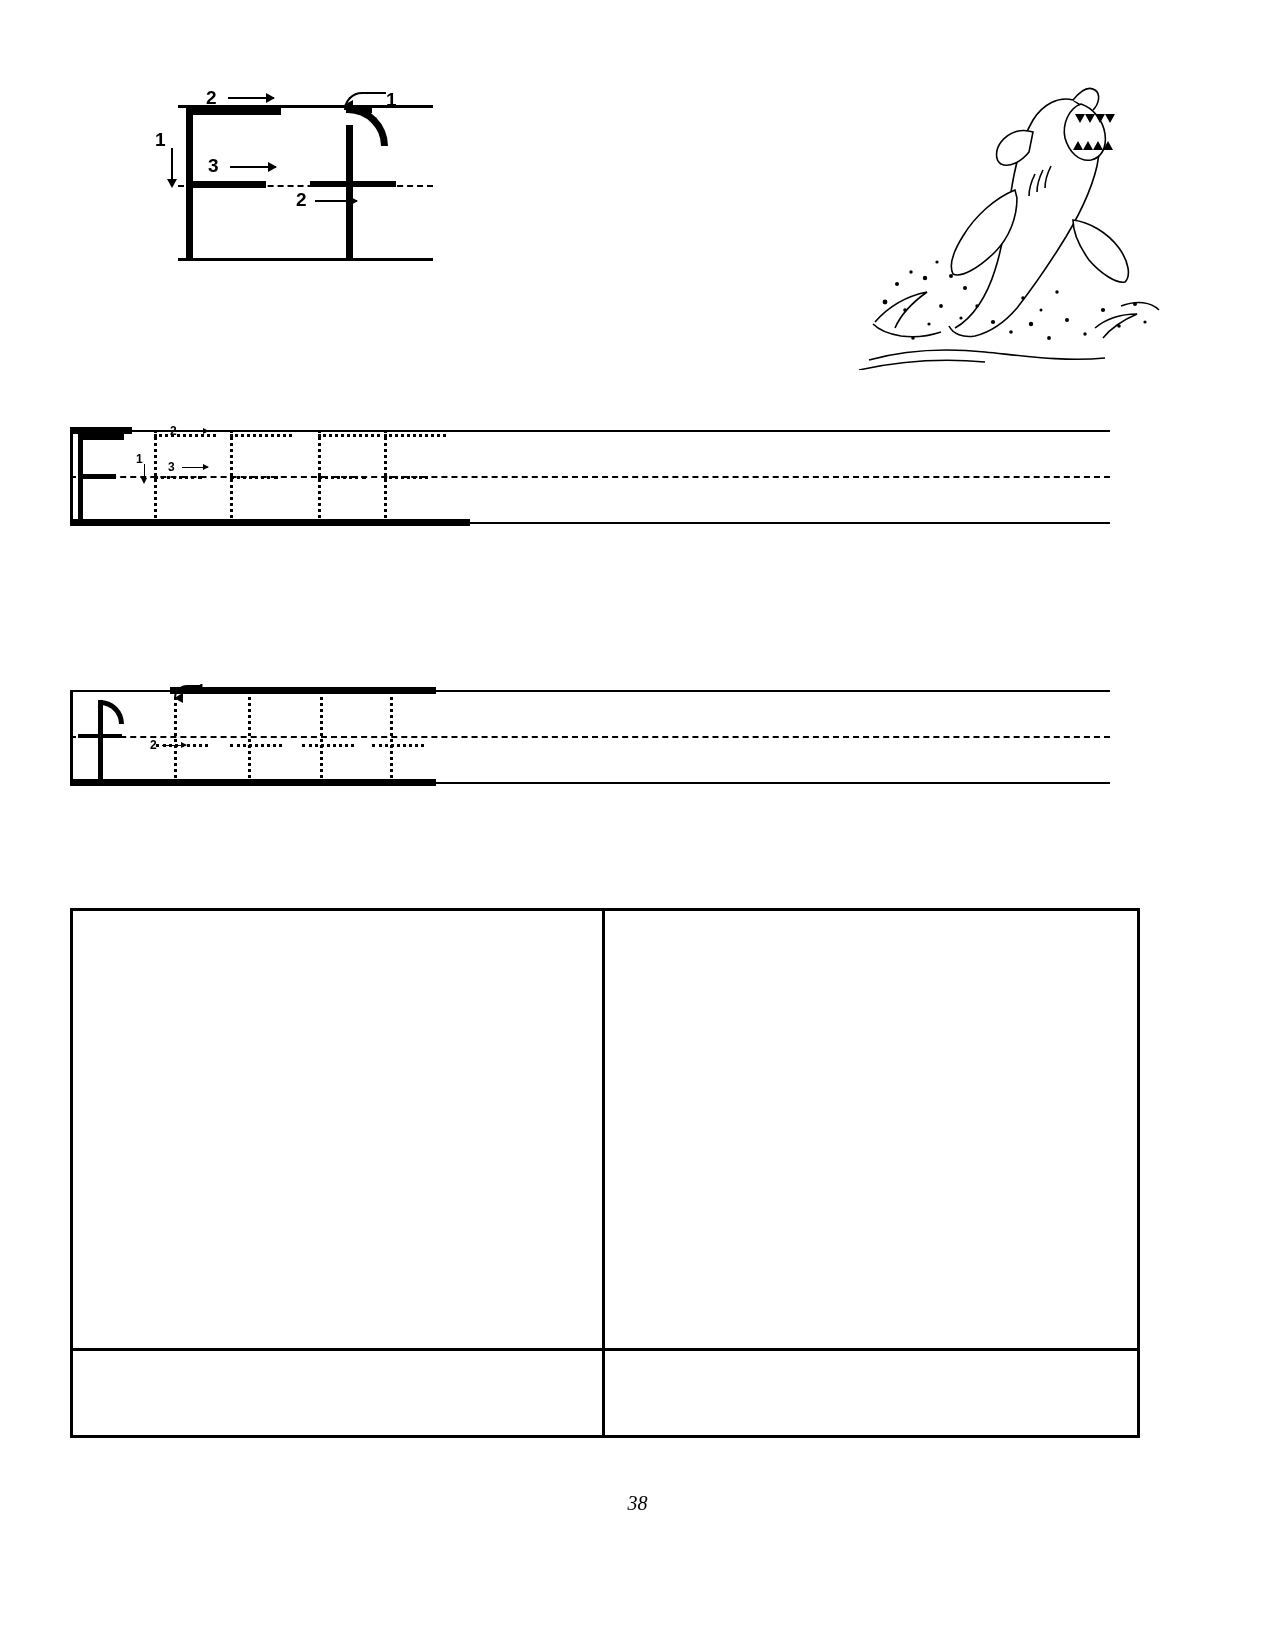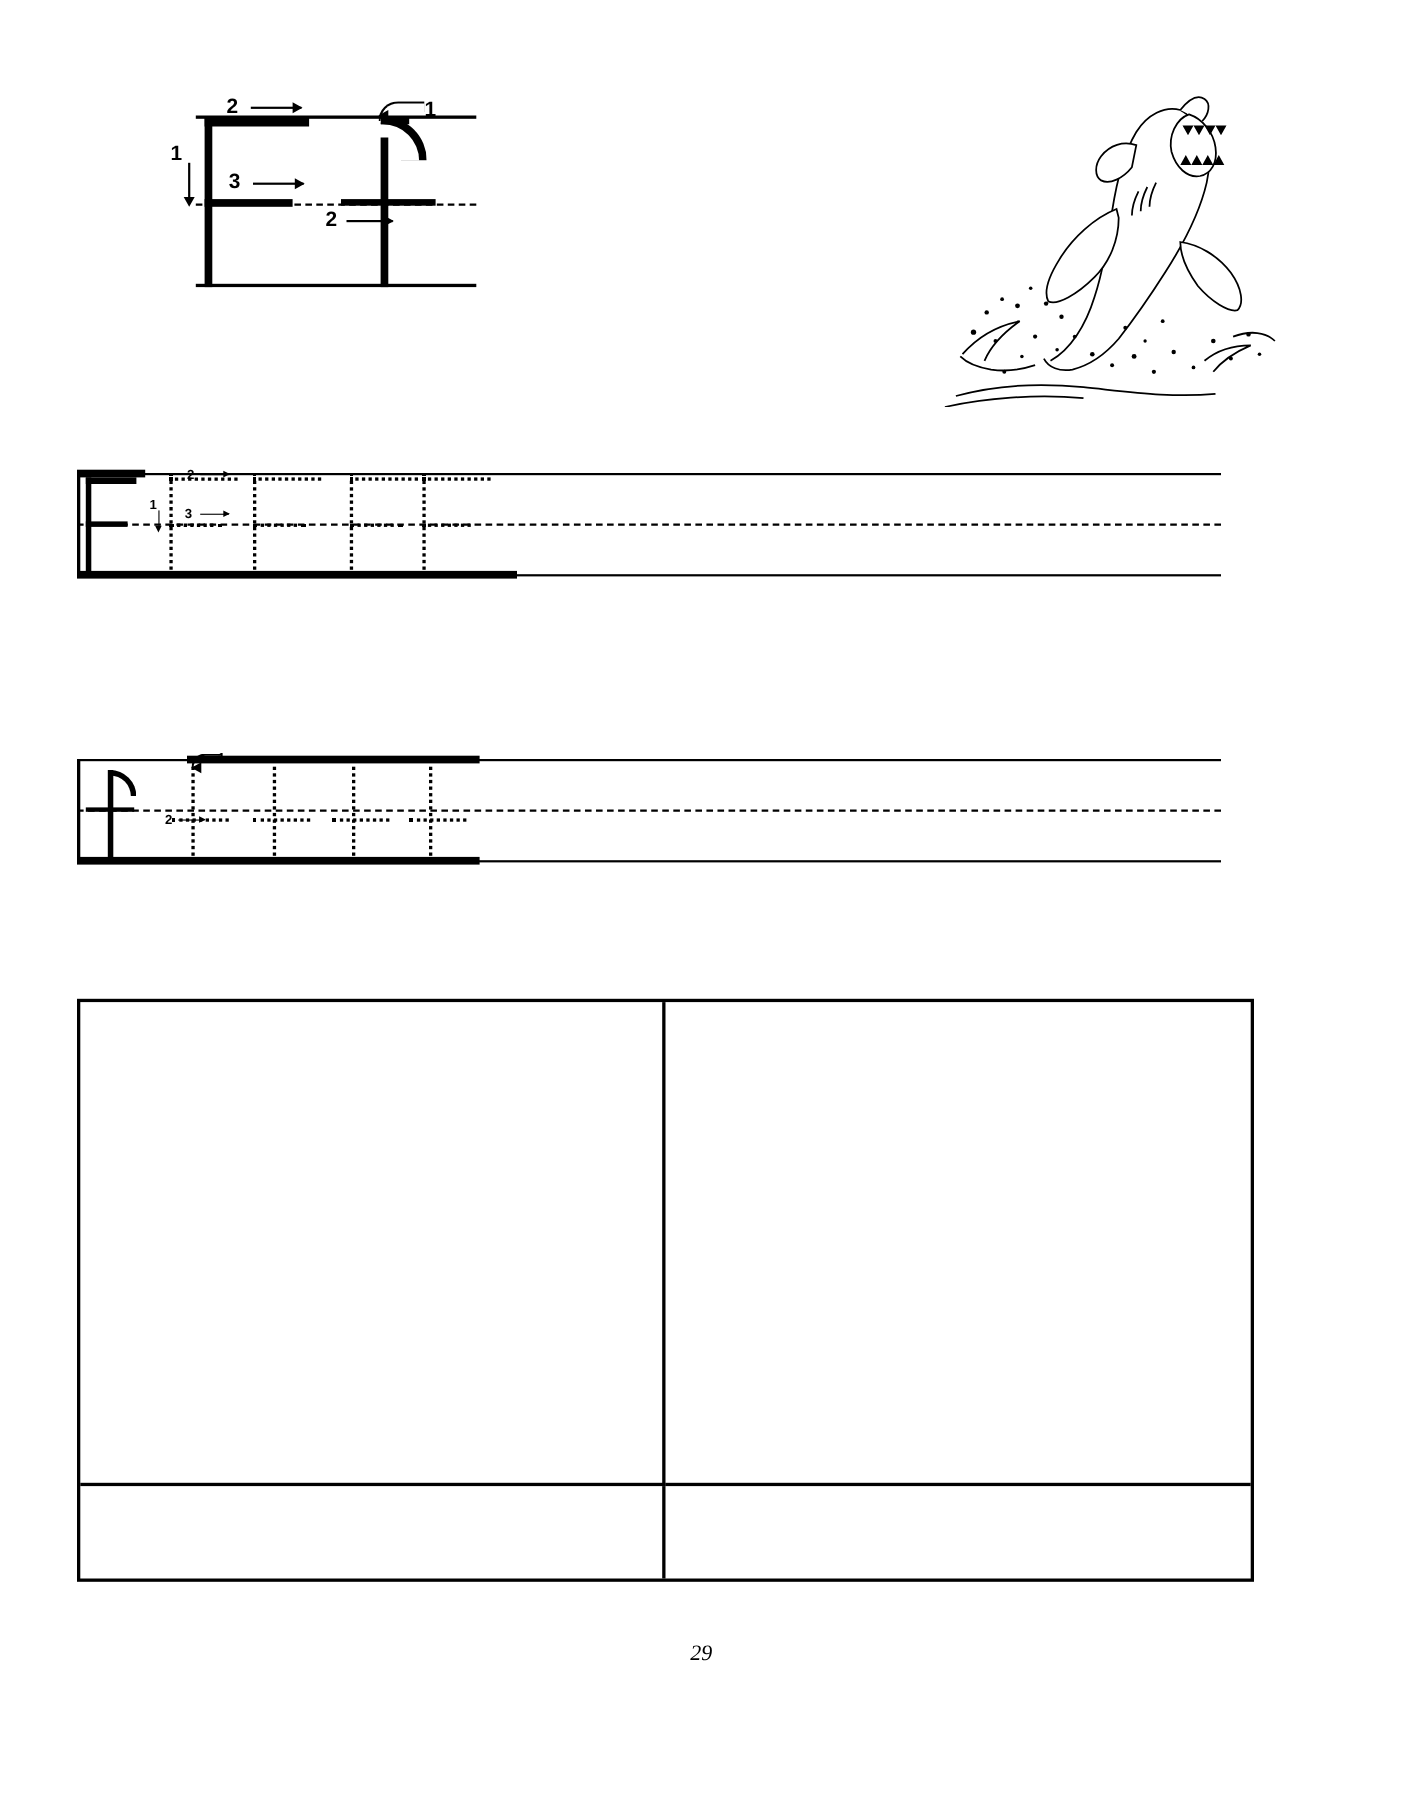--- a/index.html
+++ b/index.html
@@ -396,15 +396,15 @@
     <div style="position:absolute; left:370px; top:0; width:670px; height:92px;"></div>
   </div>
 
   <div class="boxes">
     <div class="cell"></div>
     <div class="cell last-col"></div>
     <div class="cell last-row"></div>
     <div class="cell last-col last-row"></div>
   </div>
 
-  <div class="page-number">29</div>
+  <div class="page-number">38</div>
 
 </div>
 
 </body></html>

